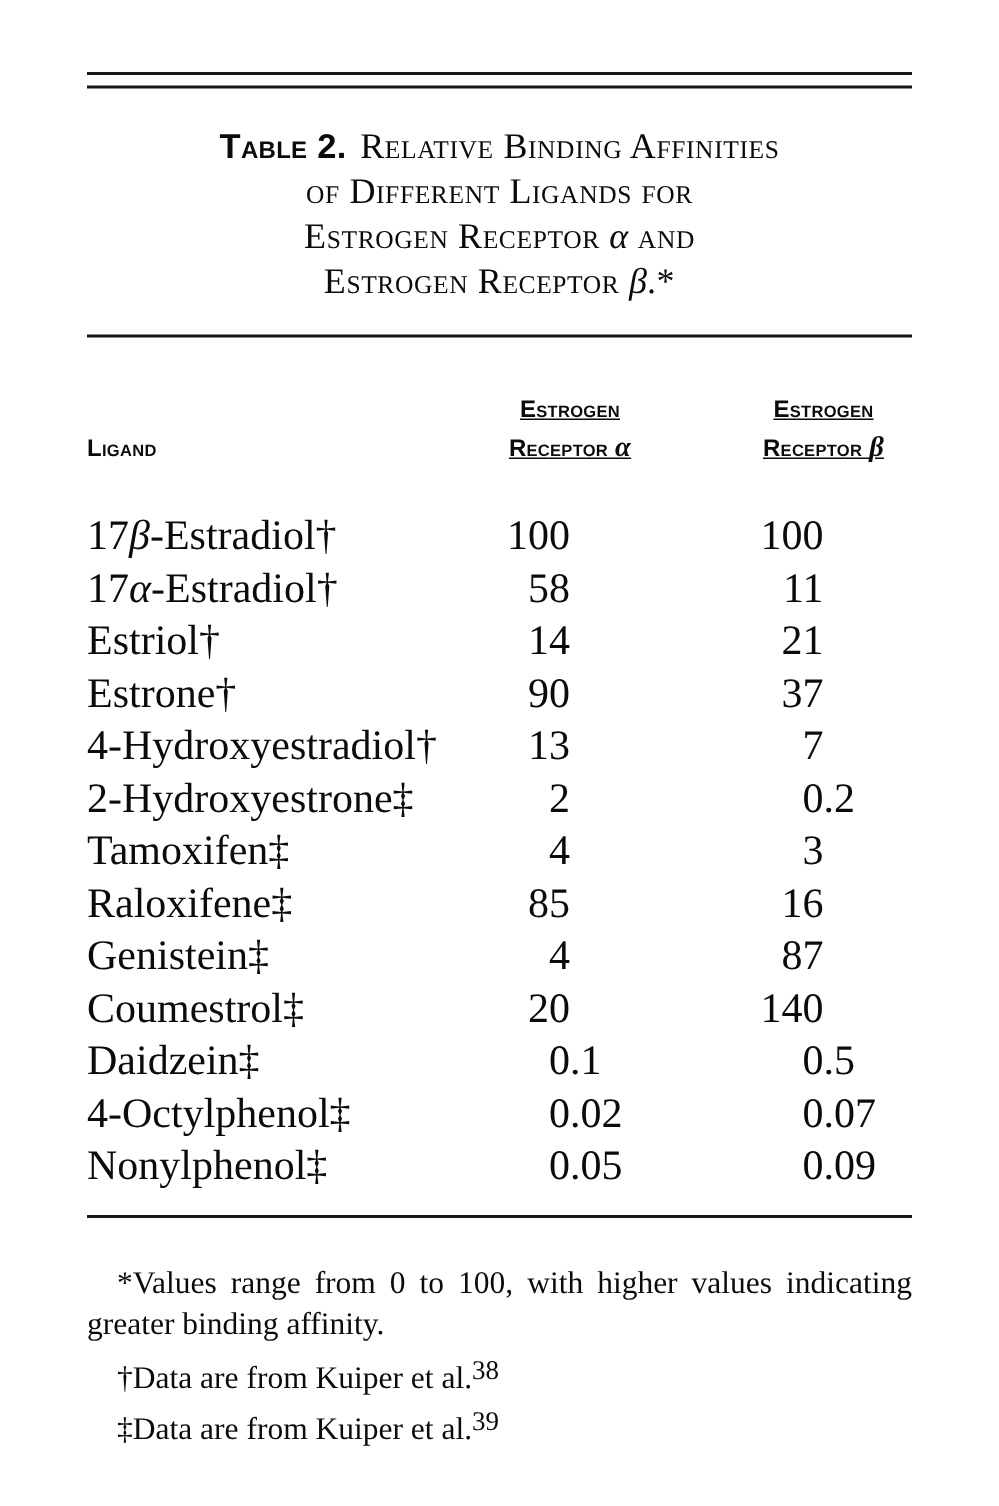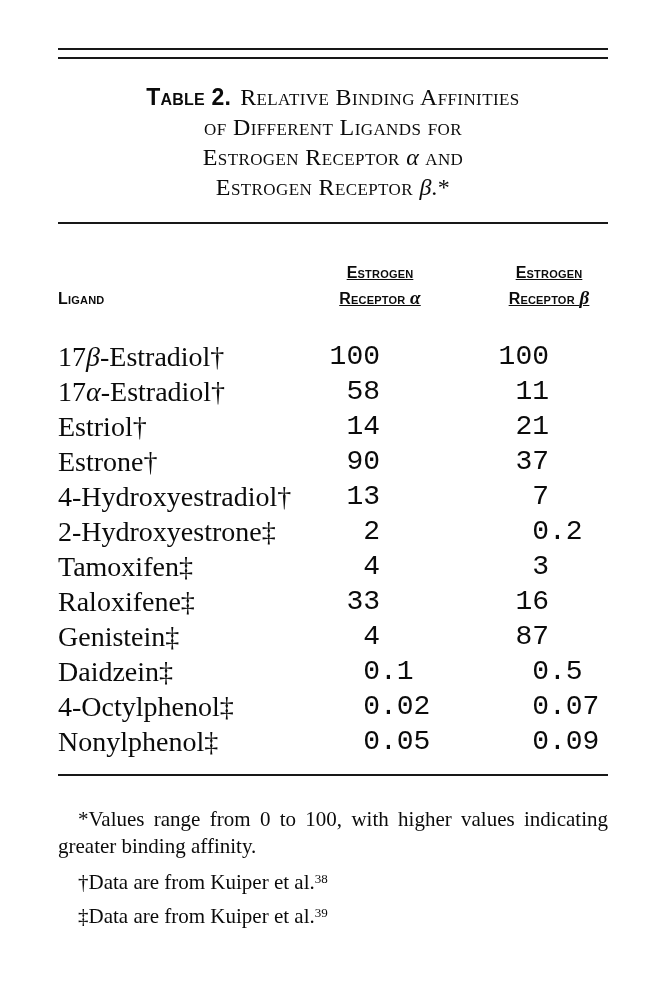--- a/index.html
+++ b/index.html
@@ -34,30 +34,30 @@
   .h-b { width:118px; }
   .h-gap, .gap { width:38px; }
   .hgk { font-family:"Liberation Serif", serif; font-style:italic; font-weight:700;
          font-variant:normal; font-size:19px; }
 
   .body-rows { margin-top:28px; font-size:28px; }
   .row { display:flex; height:35px; line-height:35px; }
   .cell-ligand { width:250px; white-space:nowrap; }
   .cell-a { width:144px; }
   .cell-b { width:118px; }
-  .val { display:flex; width:100%;font-family:Liberation Mono, monospace; }
+  .val { display:flex; width:100%; }
   .val .ip { width:50%; text-align:right; }
   .val .fp { width:50%; text-align:left; }
 
   .fn { margin:0; font-size:21px; line-height:27px; text-indent:20px; }
   .fn-just { text-align:justify; }
   .fn1 { margin-top:30px; }
   .fn2 { margin-top:9px; }
   .fn3 { margin-top:7px; }
-  sup { font-size:13px; line-height:0; vertical-align:6px; }
+  sup { font-size:18px; line-height:0; vertical-align:6px; }
 </style>
 </head>
 <body>
 
 <div class="page">
   <div class="content">
 
     <div class="rule-top"></div>
 
     <div class="title">
@@ -200,21 +200,21 @@
               <span class="ip">3</span>
               <span class="fp"></span>
             </span>
           </div>
       </div>
 
       <div class="row">
         <div class="cell-ligand"><span></span><span class="gk"></span><span>Raloxifene‡</span></div>
         <div class="cell-a">
             <span class="val">
-              <span class="ip">33</span>
+              <span class="ip">85</span>
               <span class="fp"></span>
             </span>
           </div>
         <div class="gap"></div>
         <div class="cell-b">
             <span class="val">
               <span class="ip">16</span>
               <span class="fp"></span>
             </span>
           </div>
@@ -230,20 +230,36 @@
           </div>
         <div class="gap"></div>
         <div class="cell-b">
             <span class="val">
               <span class="ip">87</span>
               <span class="fp"></span>
             </span>
           </div>
       </div>
 
+      <div class="row">
+        <div class="cell-ligand"><span></span><span class="gk"></span><span>Coumestrol‡</span></div>
+        <div class="cell-a">
+            <span class="val">
+              <span class="ip">20</span>
+              <span class="fp"></span>
+            </span>
+          </div>
+        <div class="gap"></div>
+        <div class="cell-b">
+            <span class="val">
+              <span class="ip">140</span>
+              <span class="fp"></span>
+            </span>
+          </div>
+      </div>
 
       <div class="row">
         <div class="cell-ligand"><span></span><span class="gk"></span><span>Daidzein‡</span></div>
         <div class="cell-a">
             <span class="val">
               <span class="ip">0</span>
               <span class="fp">.1</span>
             </span>
           </div>
         <div class="gap"></div>

